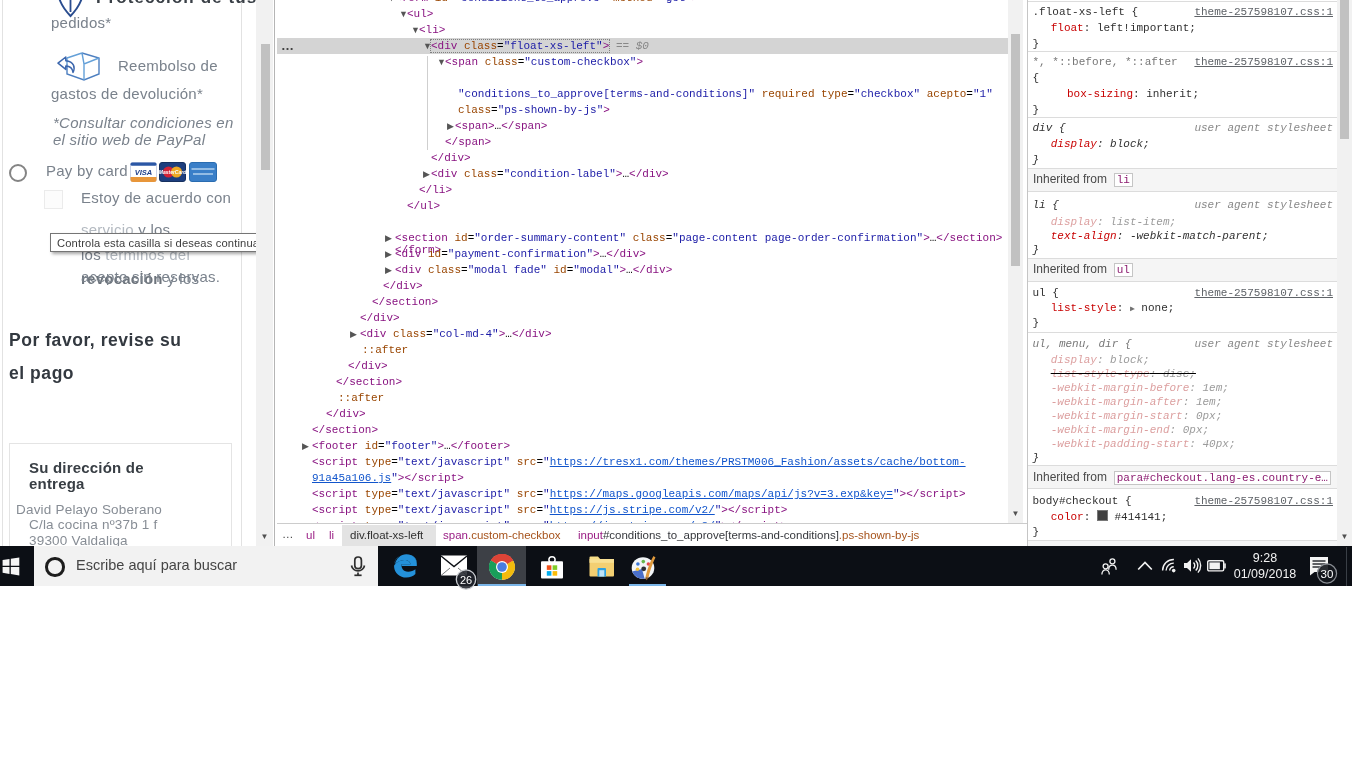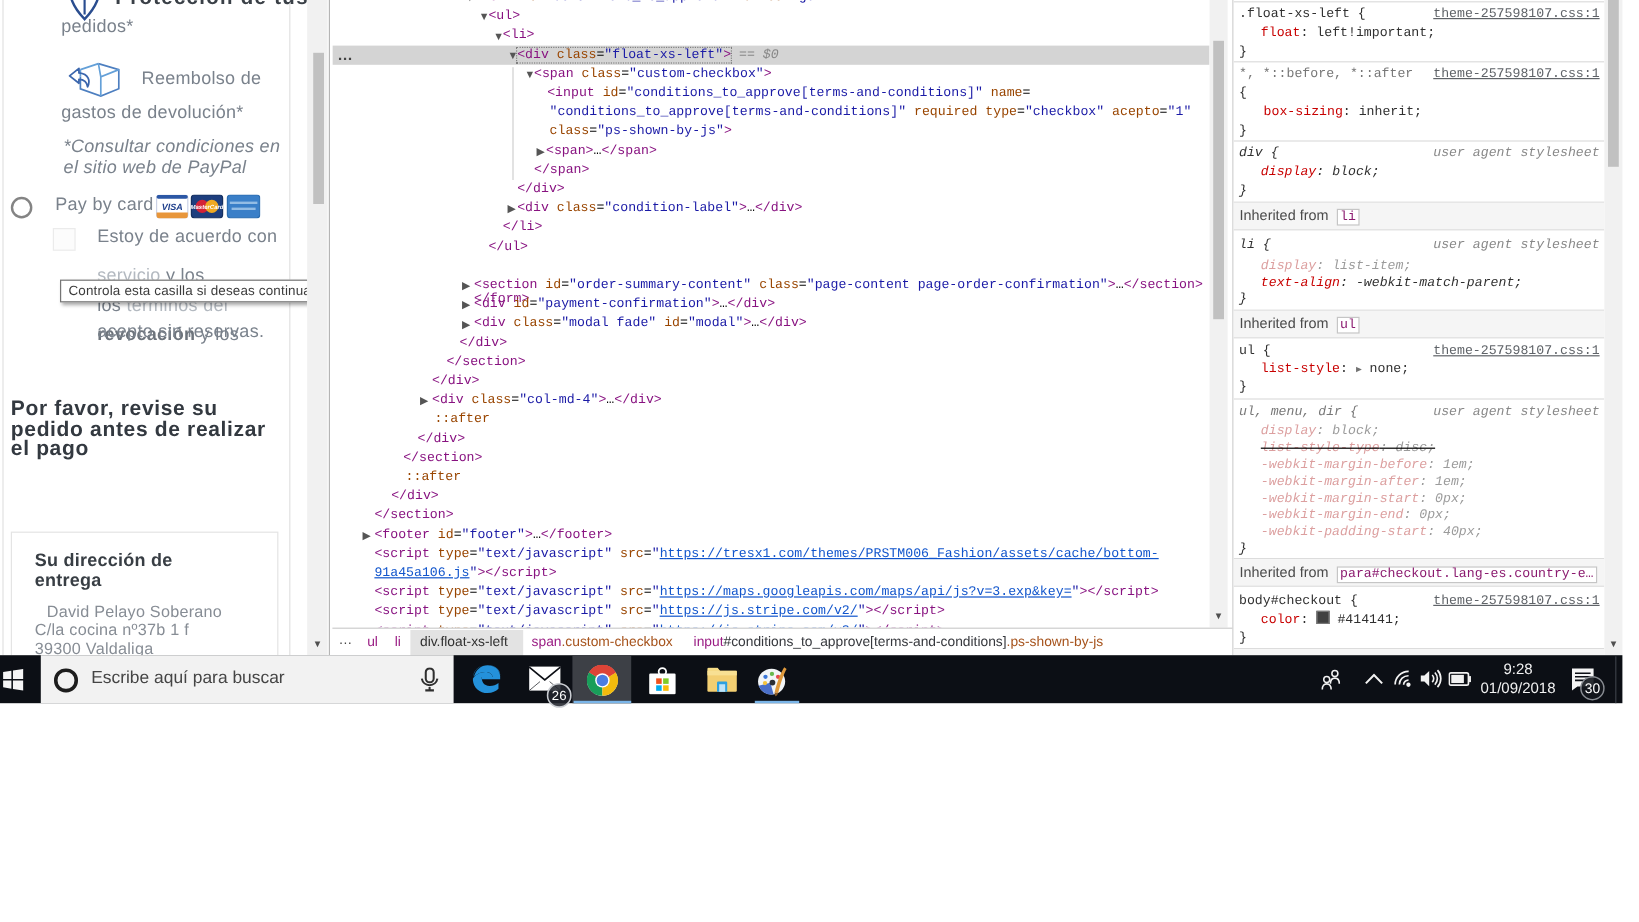--- a/index.html
+++ b/index.html
@@ -76,27 +76,26 @@
   <div class="a" style="left:44px;top:190px;width:19px;height:19px;border:1px solid #ebebeb;background:#fcfcfc;box-sizing:border-box;"></div>
   <div class="a pgt" style="left:81px;top:189px;">Estoy de acuerdo con</div>
   <div class="a pgt" style="left:81px;top:205px;margin-top:41px;">los <span style="color:#b3b9c0;">términos del</span></div>
   <div class="a pgt" style="left:81px;top:221px;"><span style="color:#b3b9c0;">servicio</span> y los</div>
   <div class="a pgt" style="left:81px;top:252px;margin-top:18px;"><b style="color:#6d747c;">revocación</b> y los</div>
   <div class="a pgt" style="left:81px;top:268px;">acepto sin reservas.</div>
 
   <div class="a" style="left:50px;top:233px;width:221px;height:19px;background:#fff;border:1px solid #757575;box-shadow:2px 2px 3px rgba(0,0,0,.35);font-size:11.2px;line-height:18px;color:#3c3c3c;letter-spacing:.14px;padding-left:6px;box-sizing:border-box;white-space:nowrap;overflow:hidden;">Controla esta casilla si deseas continuar.</div>
 
   <div class="a hd" style="left:9px;top:330px;">Por favor, revise su</div>
-  <div class="a hd" style="left:9px;top:346.5px;">pedido antes de realizar</div>
   <div class="a hd" style="left:9px;top:363px;">el pago</div>
 
   <div class="a" style="left:9px;top:443px;width:223px;height:110px;border:1px solid #e4e4e4;box-sizing:border-box;"></div>
   <div class="a" style="left:29px;top:459px;font-size:15px;font-weight:bold;color:#383e44;letter-spacing:.2px;">Su dirección de</div>
   <div class="a" style="left:29px;top:475px;font-size:15px;font-weight:bold;color:#383e44;letter-spacing:.2px;">entrega</div>
-  <div class="a ad" style="left:39px;top:501.5px;">David Pelayo Soberano</div>
+  <div class="a ad" style="left:16px;top:501.5px;">David Pelayo Soberano</div>
   <div class="a ad" style="left:29px;top:517px;">C/la cocina nº37b 1 f</div>
   <div class="a ad" style="left:29px;top:532.5px;">39300 Valdaliga</div>
 </div>
 
 <div class="a sb" style="left:256px;top:0;width:17px;height:546px;"></div>
 <div class="a th" style="left:261px;top:44px;width:9px;height:126px;"></div>
 <div class="a" style="left:256px;top:528px;width:17px;height:18px;color:#505050;font-size:8px;text-align:center;line-height:17px;">▼</div>
 
 <div class="a" style="left:274px;top:0;width:1px;height:546px;background:#b5b5b5;"></div>
 
@@ -107,21 +106,20 @@
 <div class="a ar" style="left:110px;top:-10px;">▼</div>
 <div class="a m" style="left:130px;top:6px;"><span class="t">&lt;ul&gt;</span></div>
 <div class="a ar" style="left:122px;top:6px;">▼</div>
 <div class="a m" style="left:142px;top:22px;"><span class="t">&lt;li&gt;</span></div>
 <div class="a ar" style="left:134px;top:22px;">▼</div>
 <div class="a" style="left:4px;top:38px;color:#424242;font-size:13px;line-height:15px;font-weight:bold;letter-spacing:-1px;">…</div>
 <div class="a m" style="left:154px;top:38px;"><span style="outline:1px dotted #808080;"><span class="t">&lt;div</span> <span class="at">class</span>=<span class="v">"float-xs-left"</span><span class="t">&gt;</span></span><span class="gy it"> == $0</span></div>
 <div class="a ar" style="left:146px;top:38px;">▼</div>
 <div class="a m" style="left:168px;top:54px;"><span class="t">&lt;span</span> <span class="at">class</span>=<span class="v">"custom-checkbox"</span><span class="t">&gt;</span></div>
 <div class="a ar" style="left:160px;top:54px;">▼</div>
-<div class="a m" style="left:179px;top:70px;"><span class="t">&lt;input</span> <span class="at">id</span>=<span class="v">"conditions_to_approve[terms-and-conditions]"</span> <span class="at">name</span>=</div>
 <div class="a m" style="left:181px;top:86px;"><span class="v">"conditions_to_approve[terms-and-conditions]"</span> <span class="at">required</span> <span class="at">type</span>=<span class="v">"checkbox"</span> <span class="at">acepto</span>=<span class="v">"1"</span></div>
 <div class="a m" style="left:181px;top:102px;"><span class="at">class</span>=<span class="v">"ps-shown-by-js"</span><span class="t">&gt;</span></div>
 <div class="a m" style="left:178px;top:118px;"><span class="t">&lt;span&gt;</span>…<span class="t">&lt;/span&gt;</span></div>
 <div class="a ar" style="left:170px;top:118px;">▶</div>
 <div class="a m" style="left:168px;top:134px;"><span class="t">&lt;/span&gt;</span></div>
 <div class="a m" style="left:154px;top:150px;"><span class="t">&lt;/div&gt;</span></div>
 <div class="a m" style="left:154px;top:166px;"><span class="t">&lt;div</span> <span class="at">class</span>=<span class="v">"condition-label"</span><span class="t">&gt;</span>…<span class="t">&lt;/div&gt;</span></div>
 <div class="a ar" style="left:146px;top:166px;">▶</div>
 <div class="a m" style="left:142px;top:182px;"><span class="t">&lt;/li&gt;</span></div>
 <div class="a m" style="left:130px;top:198px;"><span class="t">&lt;/ul&gt;</span></div>
@@ -170,21 +168,21 @@
 <div id="st" class="a" style="left:1028px;top:0;width:309px;height:546px;background:#fff;overflow:hidden;">
 <div class="sline" style="top:1px;"></div>
 <div class="a m pv" style="left:4.5px;top:4px;">.float-xs-left {</div>
 <div class="a m slk" style="top:4px;">theme-257598107.css:1</div>
 <div class="a m" style="left:22.7px;top:20px;"><span class="pn">float</span><span class="pv">: left!important;</span></div>
 <div class="a m pv" style="left:4.5px;top:36px;">}</div>
 <div class="sline" style="top:51px;"></div>
 <div class="a m" style="left:4.5px;top:54px;color:#777;">*, *::before, *::after</div>
 <div class="a m slk" style="top:54px;">theme-257598107.css:1</div>
 <div class="a m pv" style="left:4.5px;top:70px;">{</div>
-<div class="a m" style="left:25px;top:86px;"><span class="pn">box-sizing</span><span class="pv">: inherit;</span></div>
+<div class="a m" style="left:39px;top:86px;"><span class="pn">box-sizing</span><span class="pv">: inherit;</span></div>
 <div class="a m pv" style="left:4.5px;top:102px;">}</div>
 <div class="sline" style="top:117px;"></div>
 <div class="a m pv it" style="left:4.5px;top:120px;">div {</div>
 <div class="a m sua" style="top:120px;">user agent stylesheet</div>
 <div class="a m it" style="left:22.7px;top:136px;"><span class="pn">display</span><span class="pv">: block;</span></div>
 <div class="a m pv it" style="left:4.5px;top:152px;">}</div>
 <div class="sline" style="top:168px;"></div>
 <div class="a sbar" style="top:169px;height:22px;"></div>
 <div class="a slab" style="left:5px;top:172px;">Inherited from&nbsp;&nbsp;<span class="nbox">li</span></div>
 <div class="sline" style="top:191px;"></div>

